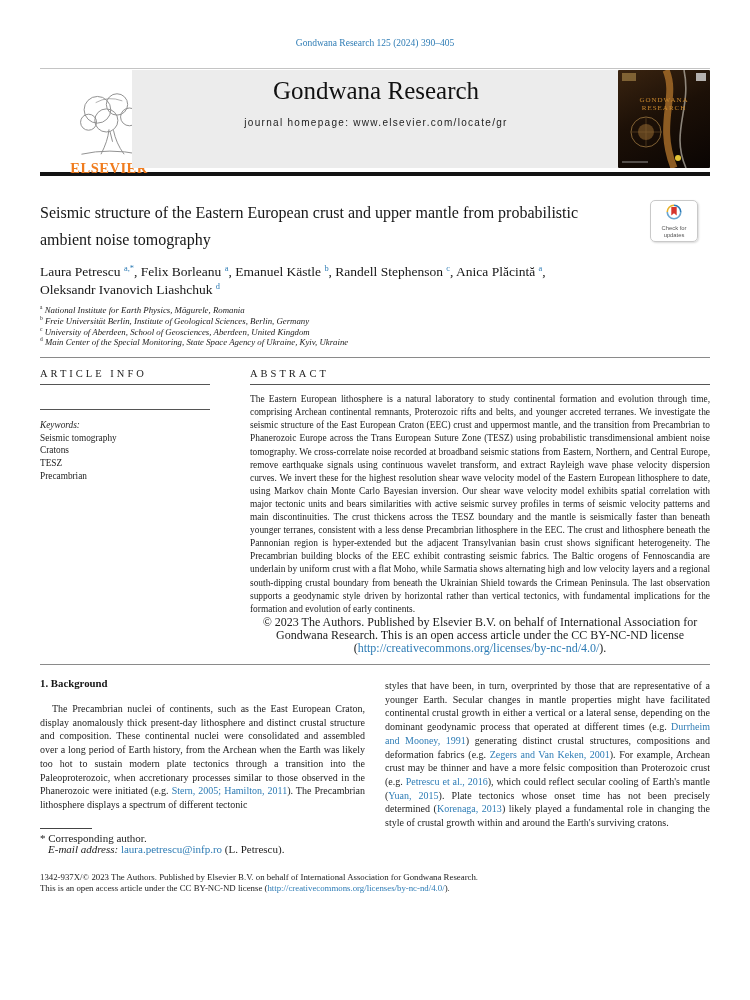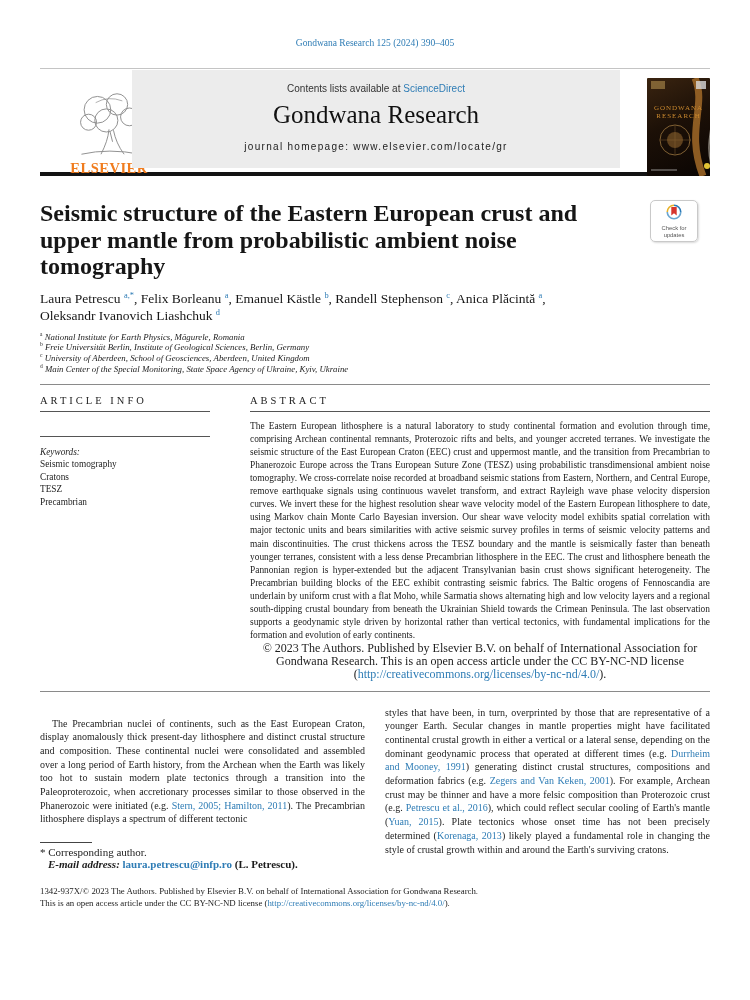--- a/index.html
+++ b/index.html
@@ -18,31 +18,31 @@
   
   .hdr-rule { margin-top:20px; height:1px; background:#c4c4c4; }
   .header { position:relative; height:98px; margin-top:1px; }
   .logo { position:absolute; left:2px; top:18px; width:86px; height:94px; text-align:center;margin-left:24px; }
   .logo svg { display:block; margin:0 auto; }
   .elsevier-label { font-size:14.5px; letter-spacing:0.5px; color:#f07c1e; font-weight:bold; margin-top:0px; }
   .banner { position:absolute; left:92px; top:0; width:488px; height:98px; background:#ececec; text-align:center; }
   .banner .contents { margin-top:13px; font-family:"Liberation Sans", sans-serif; font-size:10px; color:#333; }
   .banner .jtitle { margin-top:7px; font-size:25px; color:#111; }
   .banner .homepage { margin-top:12px; font-family:"Liberation Sans", sans-serif; font-size:10px; letter-spacing:1.3px; color:#222; }
-  .cover { position:absolute; right:0; top:8px; width:63px; height:98px; background:linear-gradient(155deg,#3a2410 0%,#1c1007 45%,#0a0503 100%); overflow:hidden; border-radius:1px; }
+  .cover { position:absolute; right:0; top:0; width:92px; height:98px; background:linear-gradient(155deg,#3a2410 0%,#1c1007 45%,#0a0503 100%); overflow:hidden; border-radius:1px; }
   .cover-title { position:absolute; top:26px; left:0; width:100%; text-align:center; font-size:7px; letter-spacing:1px; color:#c9882e; line-height:8px; z-index:2; }
   .cover-chip { position:absolute; top:3px; right:4px; width:10px; height:8px; background:#d8d8d8; opacity:0.8; z-index:2; }
   .cover-chip2 { position:absolute; top:3px; left:4px; width:14px; height:8px; background:#caa35a; opacity:0.5; z-index:2; }
   .cover svg { position:absolute; top:0; left:0; }
 
   .black-bar { margin-top:4px; height:4px; background:#131313; }
 
   
   .title-row { display:flex; margin-top:24px; }
-  .title { width:592px; font-size:24px; line-height:26.5px; color:#161616;font-weight:bold; }
+  .title { width:592px; font-size:16px; line-height:26.5px; color:#161616; }
   .badge { margin-left:18px; width:48px; height:42px; border:1px solid #c9c9c9; border-radius:5px; box-shadow:1px 1px 2px rgba(0,0,0,0.15); text-align:center; padding-top:2px; box-sizing:border-box; }
   .badge-text { font-family:"Liberation Sans", sans-serif; font-size:5.8px; color:#555; line-height:6.5px; }
 
   .authors { margin-top:10px; font-size:13.5px; line-height:17.5px; color:#161616; }
   .authors sup, .affil sup { font-size:62%; line-height:0; }
   .authors sup { color:#2e7cb5; }
 
   .affils { margin-top:7px; }
   .affil { font-size:8.8px; line-height:10.8px; font-style:italic; color:#222; }
   .affil sup { font-style:normal; }
@@ -66,21 +66,21 @@
   .body-cols { display:flex; margin-top:12px; gap:20px; }
   .bcol { width:325px; flex:0 0 325px; }
   .sec1-head { font-size:10.8px; font-weight:bold; color:#161616; }
   .bpara { margin-top:13px; font-size:10px; line-height:13.7px; text-align:justify; }
   .bpara.indent { text-indent:12px; }
   .bcol-right .bpara { margin-top:2px; }
 
   .footnote { margin-top:16px; }
   .fn-rule { width:52px; height:1px; background:#444; margin-bottom:4px; }
   .fn-line { font-size:11px; line-height:11.5px; }
-  .fn-line.email { padding-left:8px;font-weight:bold; }
+  .fn-line.email { padding-left:8px; }
 
   .footer { margin-top:16px; font-size:8.8px; line-height:11.6px; }
   .footer .doi { color:#2e7cb5; }
 </style>
 </head>
 <body>
 
 <div class="page">
 
   <div class="cite">Gondwana Research 125 (2024) 390–405</div>
@@ -100,21 +100,20 @@
           <path d="M50 45 C 52 55, 56 64, 62 72"></path>
           <path d="M46 46 L49 58"></path>
           <path d="M14 72 Q 45 65 80 72"></path>
           <path d="M30 14 Q 44 6 60 12" stroke-width="0.8"></path>
         </g>
       </svg>
       <div class="elsevier-label">ELSEVIER</div>
     </div>
 
     <div class="banner">
-      <div class="contents"><span>Contents lists available at </span><span class="lnk">ScienceDirect</span></div>
       <div class="jtitle">Gondwana Research</div>
       <div class="homepage">journal homepage: www.elsevier.com/locate/gr</div>
     </div>
 
     <div class="cover">
       <svg width="84" height="98" viewBox="0 0 84 98">
         <path d="M48 0 C 60 28, 38 52, 56 98" stroke="#a26a28" stroke-width="7" fill="none" opacity="0.85"></path>
         <path d="M66 0 C 74 38, 52 62, 68 98" stroke="#d9d3c8" stroke-width="1.6" fill="none" opacity="0.6"></path>
         <path d="M76 0 C 80 40, 70 70, 78 98" stroke="#4a3односа010" stroke-width="4" fill="none" opacity="0.4"></path>
         <circle cx="28" cy="62" r="15" fill="none" stroke="#8d6a38" stroke-width="1" opacity="0.9"></circle>
@@ -180,20 +179,21 @@
       <div class="head-rule"></div>
       <div class="abs-text">The Eastern European lithosphere is a natural laboratory to study continental formation and evolution through time, comprising Archean continental remnants, Proterozoic rifts and belts, and younger accreted terranes. We investigate the seismic structure of the East European Craton (EEC) crust and uppermost mantle, and the transition from Precambrian to Phanerozoic Europe across the Trans European Suture Zone (TESZ) using probabilistic transdimensional ambient noise tomography. We cross-correlate noise recorded at broadband seismic stations from Eastern, Northern, and Central Europe, remove earthquake signals using continuous wavelet transform, and extract Rayleigh wave phase velocity dispersion curves. We invert these for the highest resolution shear wave velocity model of the Eastern European lithosphere to date, using Markov chain Monte Carlo Bayesian inversion. Our shear wave velocity model exhibits spatial correlation with major tectonic units and bears similarities with active seismic survey profiles in terms of seismic velocity patterns and main discontinuities. The crust thickens across the TESZ boundary and the mantle is seismically faster than beneath younger terranes, consistent with a less dense Precambrian lithosphere in the EEC. The crust and lithosphere beneath the Pannonian region is hyper-extended but the adjacent Transylvanian basin crust shows significant heterogeneity. The Precambrian building blocks of the EEC exhibit contrasting seismic fabrics. The Baltic orogens of Fennoscandia are underlain by uniform crust with a flat Moho, while Sarmatia shows alternating high and low velocity layers and a regional south-dipping crustal boundary from beneath the Ukrainian Shield towards the Crimean Peninsula. The last observation supports a geodynamic style driven by horizontal rather than vertical tectonics, with fundamental implications for the formation and evolution of early continents.</div>
       <div class="abs-copy"><span>© 2023 The Authors. Published by Elsevier B.V. on behalf of International Association for Gondwana Research. This is an open access article under the CC BY-NC-ND license (</span><span class="lnk">http://creativecommons.org/licenses/by-nc-nd/4.0/</span><span>).</span></div>
     </div>
   </div>
 
   <div class="rule-full"></div>
 
   <div class="body-cols">
     <div class="bcol">
+      <div class="sec1-head">1. Background</div>
       <div class="bpara indent"><span>The Precambrian nuclei of continents, such as the East European Craton, display anomalously thick present-day lithosphere and distinct crustal structure and composition. These continental nuclei were consolidated and assembled over a long period of Earth history, from the Archean when the Earth was likely too hot to sustain modern plate tectonics through a transition into the Paleoproterozoic, when accretionary processes similar to those observed in the Phanerozoic were initiated (e.g. </span><span class="lnk">Stern, 2005; Hamilton, 2011</span><span>). The Precambrian lithosphere displays a spectrum of different tectonic</span></div>
       <div class="footnote">
         <div class="fn-rule"></div>
         <div class="fn-line">* Corresponding author.</div>
         <div class="fn-line email"><span class="it">E-mail address: </span><span class="lnk">laura.petrescu@infp.ro</span><span> (L. Petrescu).</span></div>
       </div>
     </div>
     <div class="bcol bcol-right">
       <div class="bpara"><span>styles that have been, in turn, overprinted by those that are representative of a younger Earth. Secular changes in mantle properties might have facilitated continental crustal growth in either a vertical or a lateral sense, depending on the dominant geodynamic process that operated at different times (e.g. </span><span class="lnk">Durrheim and Mooney, 1991</span><span>) generating distinct crustal structures, compositions and deformation fabrics (e.g. </span><span class="lnk">Zegers and Van Keken, 2001</span><span>). For example, Archean crust may be thinner and have a more felsic composition than Proterozoic crust (e.g. </span><span class="lnk">Petrescu et al., 2016</span><span>), which could reflect secular cooling of Earth's mantle (</span><span class="lnk">Yuan, 2015</span><span>). Plate tectonics whose onset time has not been precisely determined (</span><span class="lnk">Korenaga, 2013</span><span>) likely played a fundamental role in changing the style of crustal growth within and around the Earth's surviving cratons.</span></div>
     </div>

